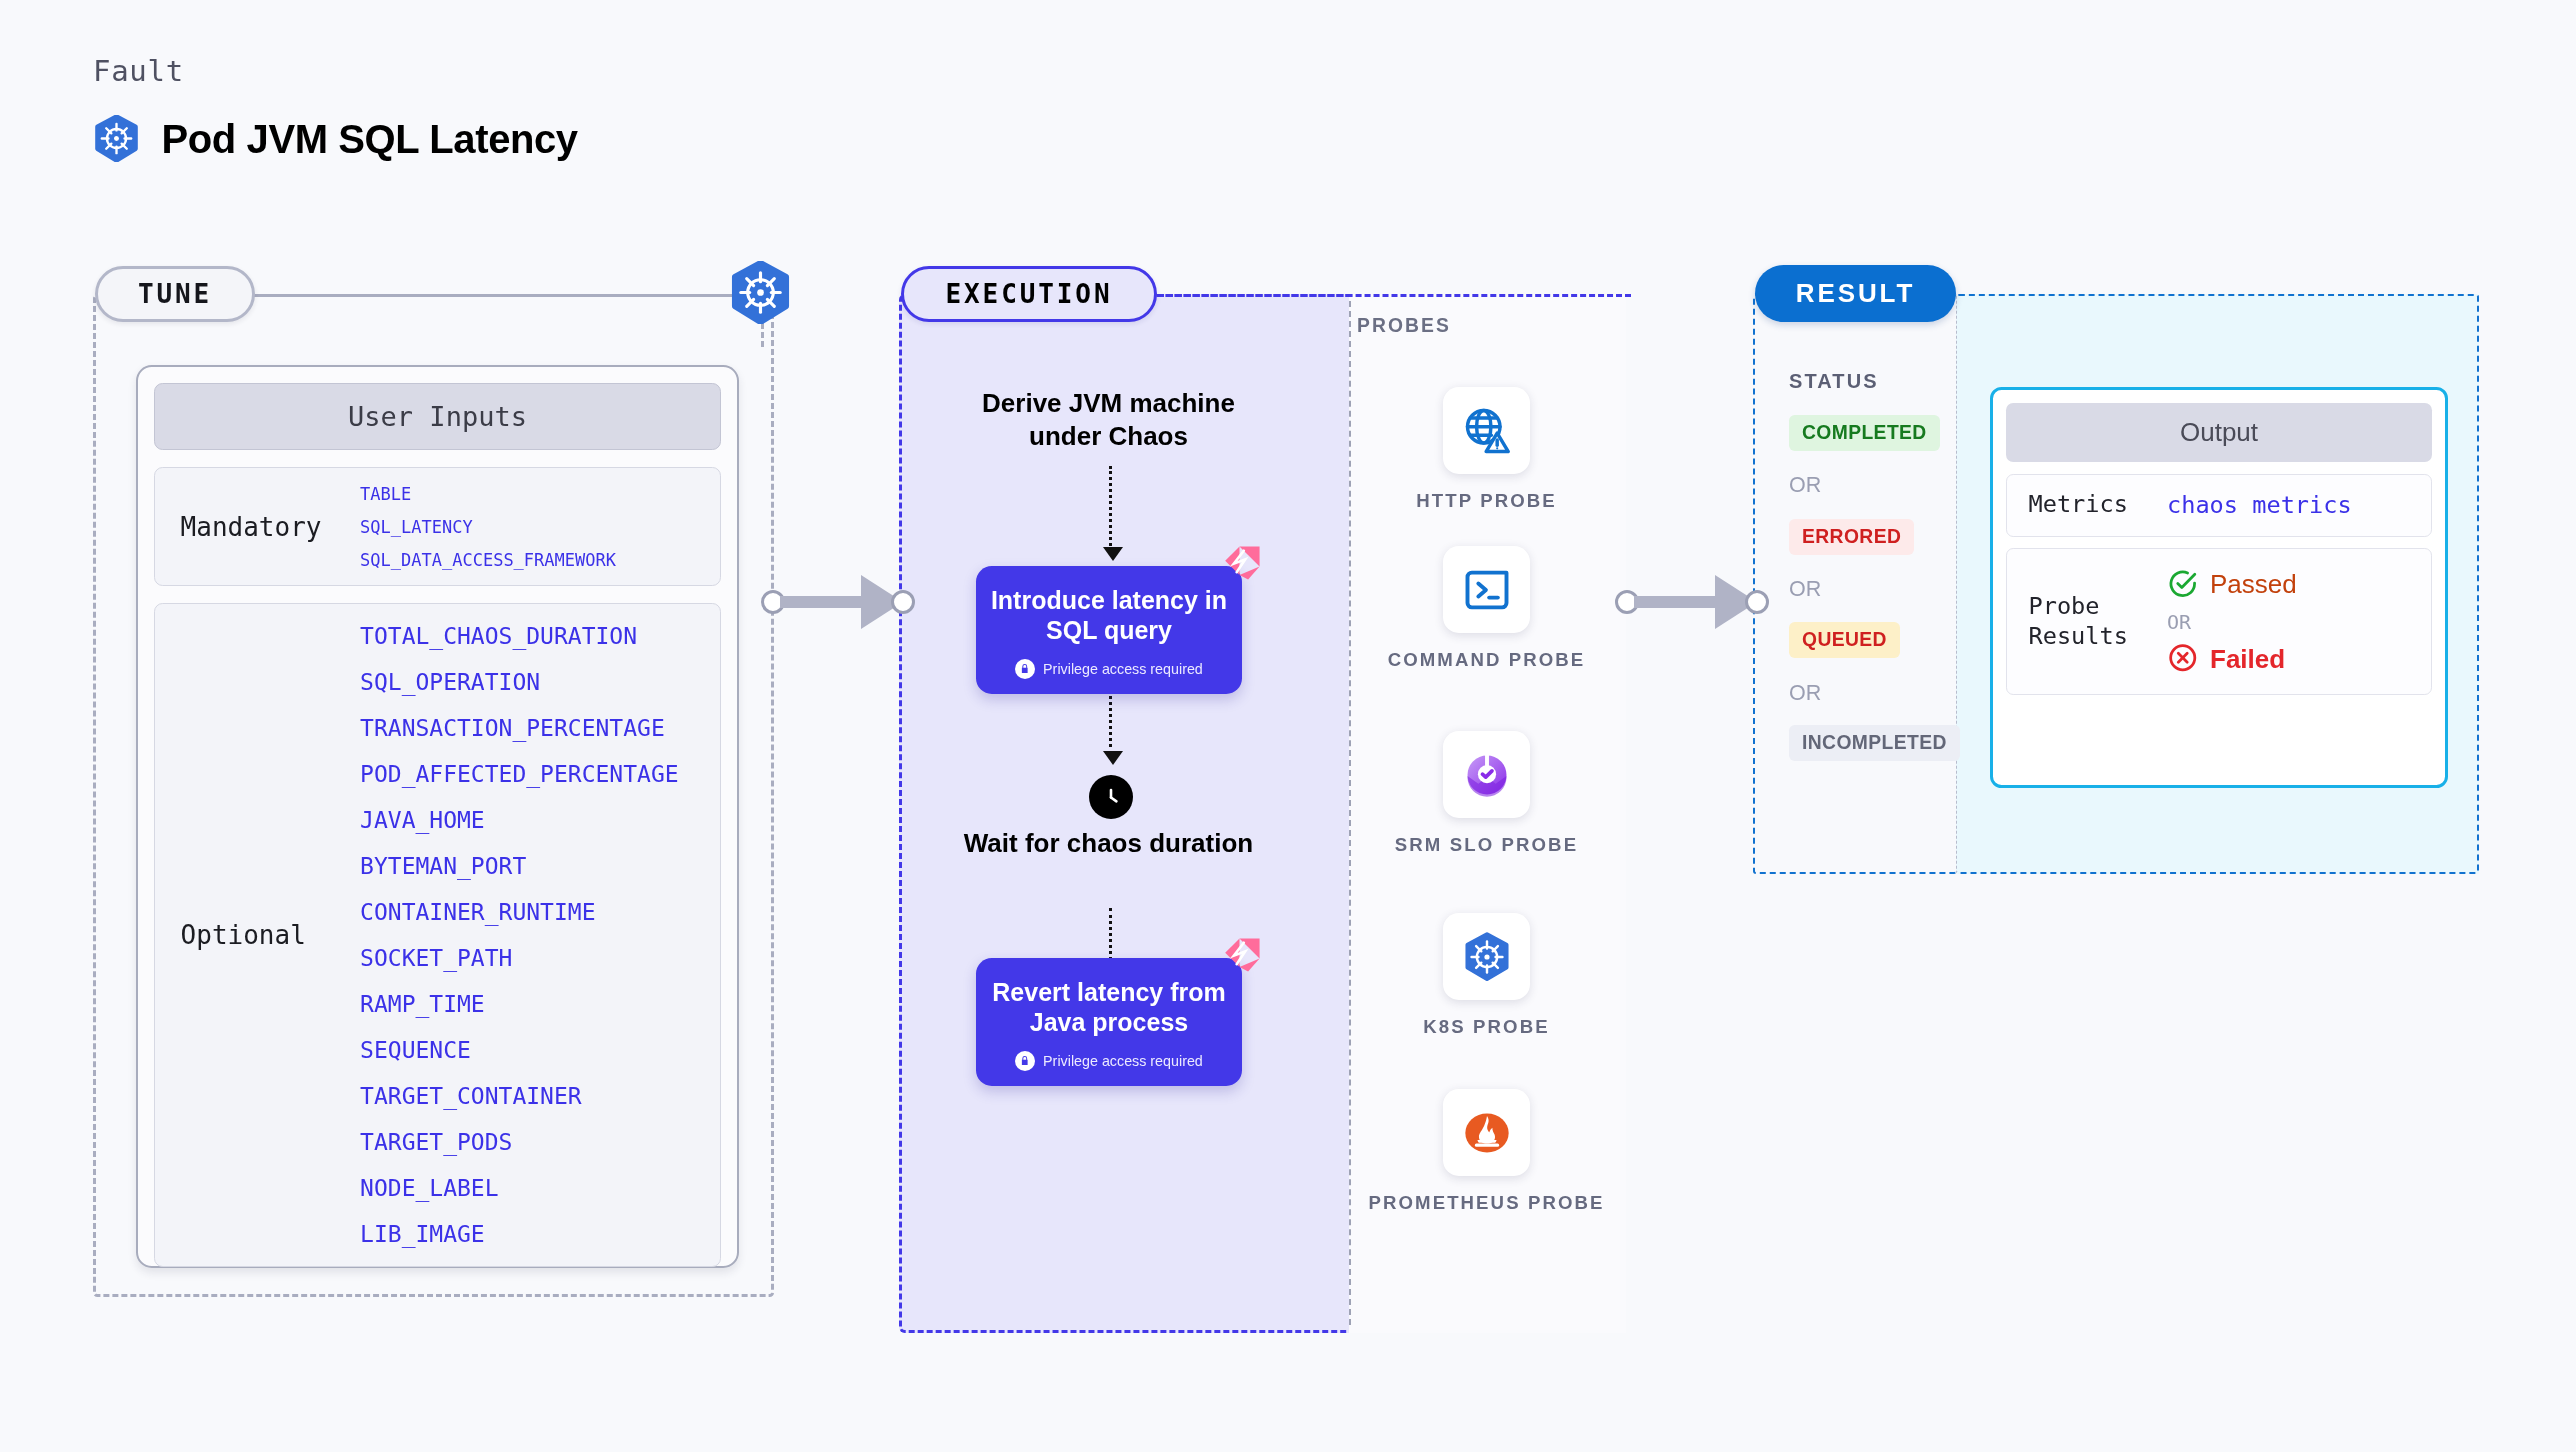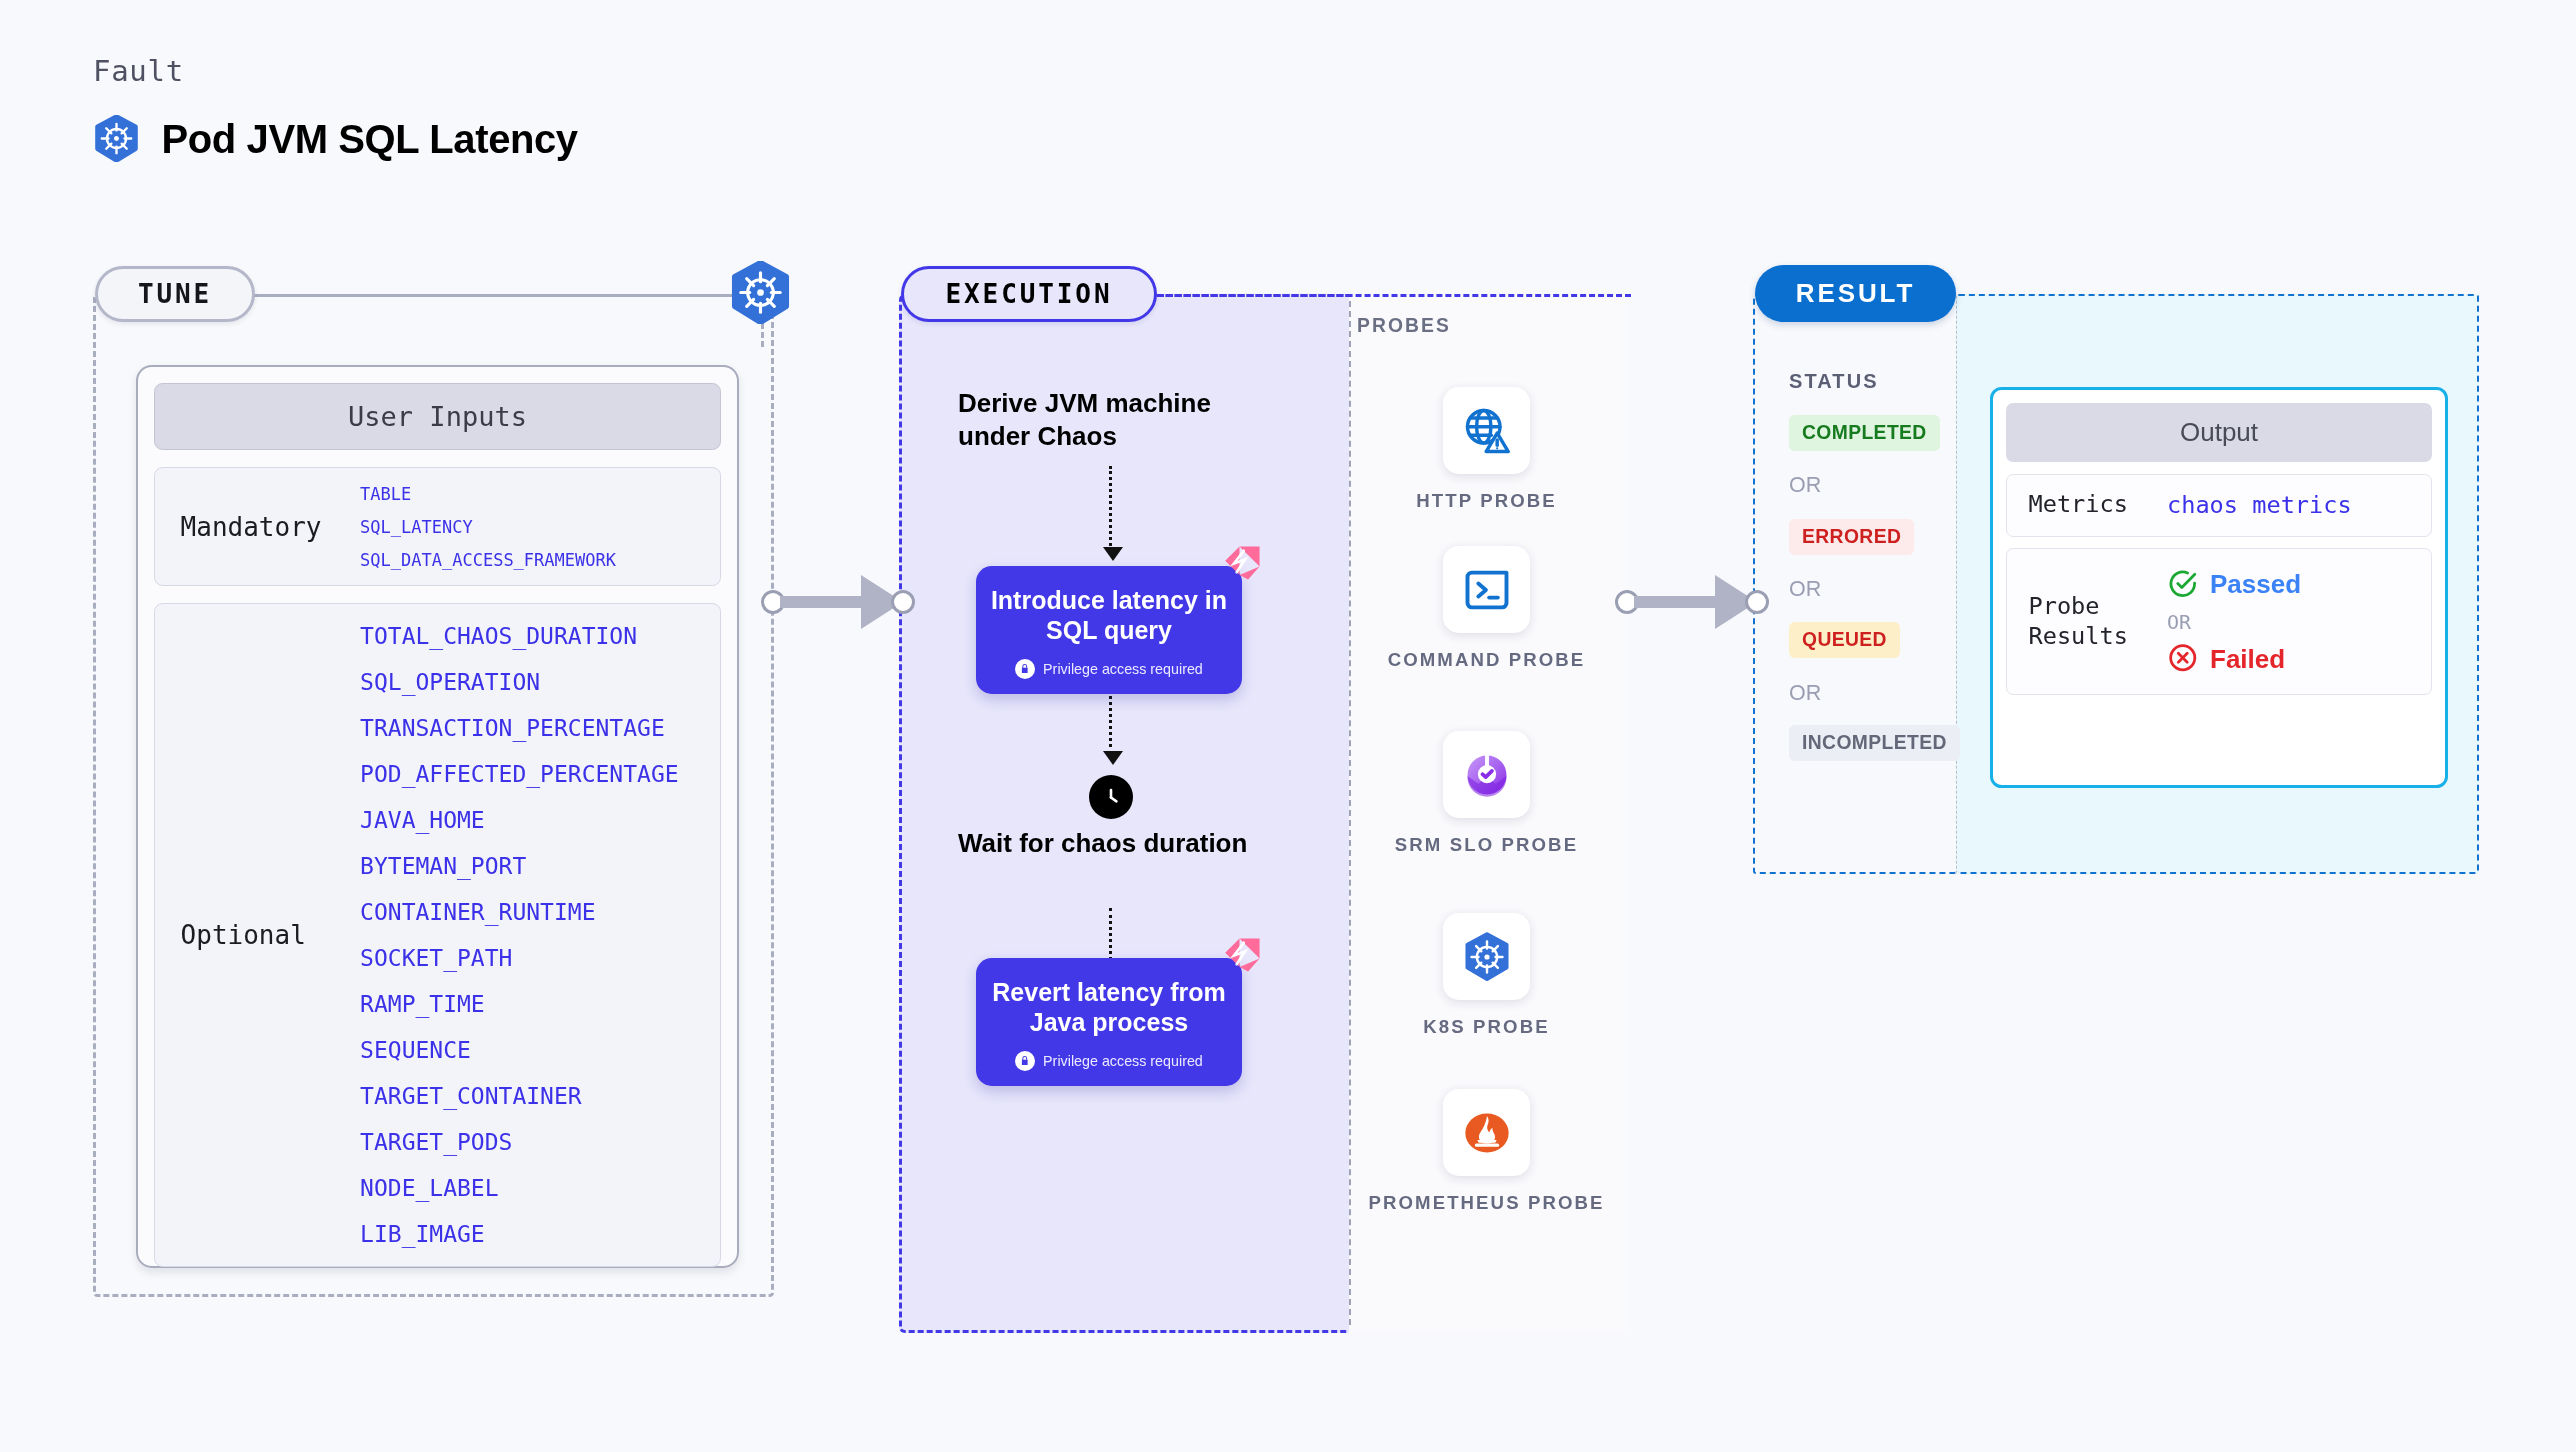--- a/index.html
+++ b/index.html
@@ -114,21 +114,21 @@
   #exec-badge span {
     font-family: "DejaVu Sans Mono", monospace; font-weight: 700;
     font-size: 26px; letter-spacing: 2.9px; color: #000000;
   }
   #exec-dashline {
     position: absolute; left: 1158px; top: 294px; width: 473px; height: 0;
     border-top: 3.6px dashed #4338e8; z-index: 5;
   }
 
   .exec-step-text {
-    position: absolute; width: 301px; text-align: left;
+    position: absolute; width: 301px; text-align: center;
     font-size: 26px; font-weight: 700; color: #000; line-height: 1.25;
     font-family: "Liberation Sans", sans-serif; z-index: 6;
   }
   .dot-arrow {
     position: absolute; width: 0; z-index: 6;
     border-left: 3.6px dotted #111;
   }
   .dot-arrow::after {
     content: ""; position: absolute; left: -9.3px; bottom: -10px;
     width: 0; height: 0;
@@ -228,21 +228,21 @@
   .out-key {
     width: 150px; flex: none; padding-left: 11.5px;
     font-family: "DejaVu Sans Mono", monospace; font-size: 23.6px; color: #22232b; line-height: 1.25;
   }
   .out-val-metrics {
     font-family: "DejaVu Sans Mono", monospace; font-size: 23.6px; color: #3b31e8;
   }
   .pr-col { display: flex; flex-direction: column; gap: 8.6px; }
   .pr-line { display: flex; align-items: center; gap: 11.5px; }
   .pr-line svg { width: 31.5px; height: 31.5px; }
-  .pr-pass { font-size: 26px; font-weight: 700; color: #3b82f6; }
+  .pr-pass { font-size: 26px; font-weight: 400; color: #c2410c; }
   .pr-fail { font-size: 26px; font-weight: 700; color: #e4262b; }
   .pr-or { font-size: 20px; color: #9a9eb2; font-family: "DejaVu Sans Mono", monospace; }
 </style>
 </head>
 <body>
 
 <div class="stage">
 
   <div class="hdr-fault">Fault</div>
   <div class="hdr-row">

